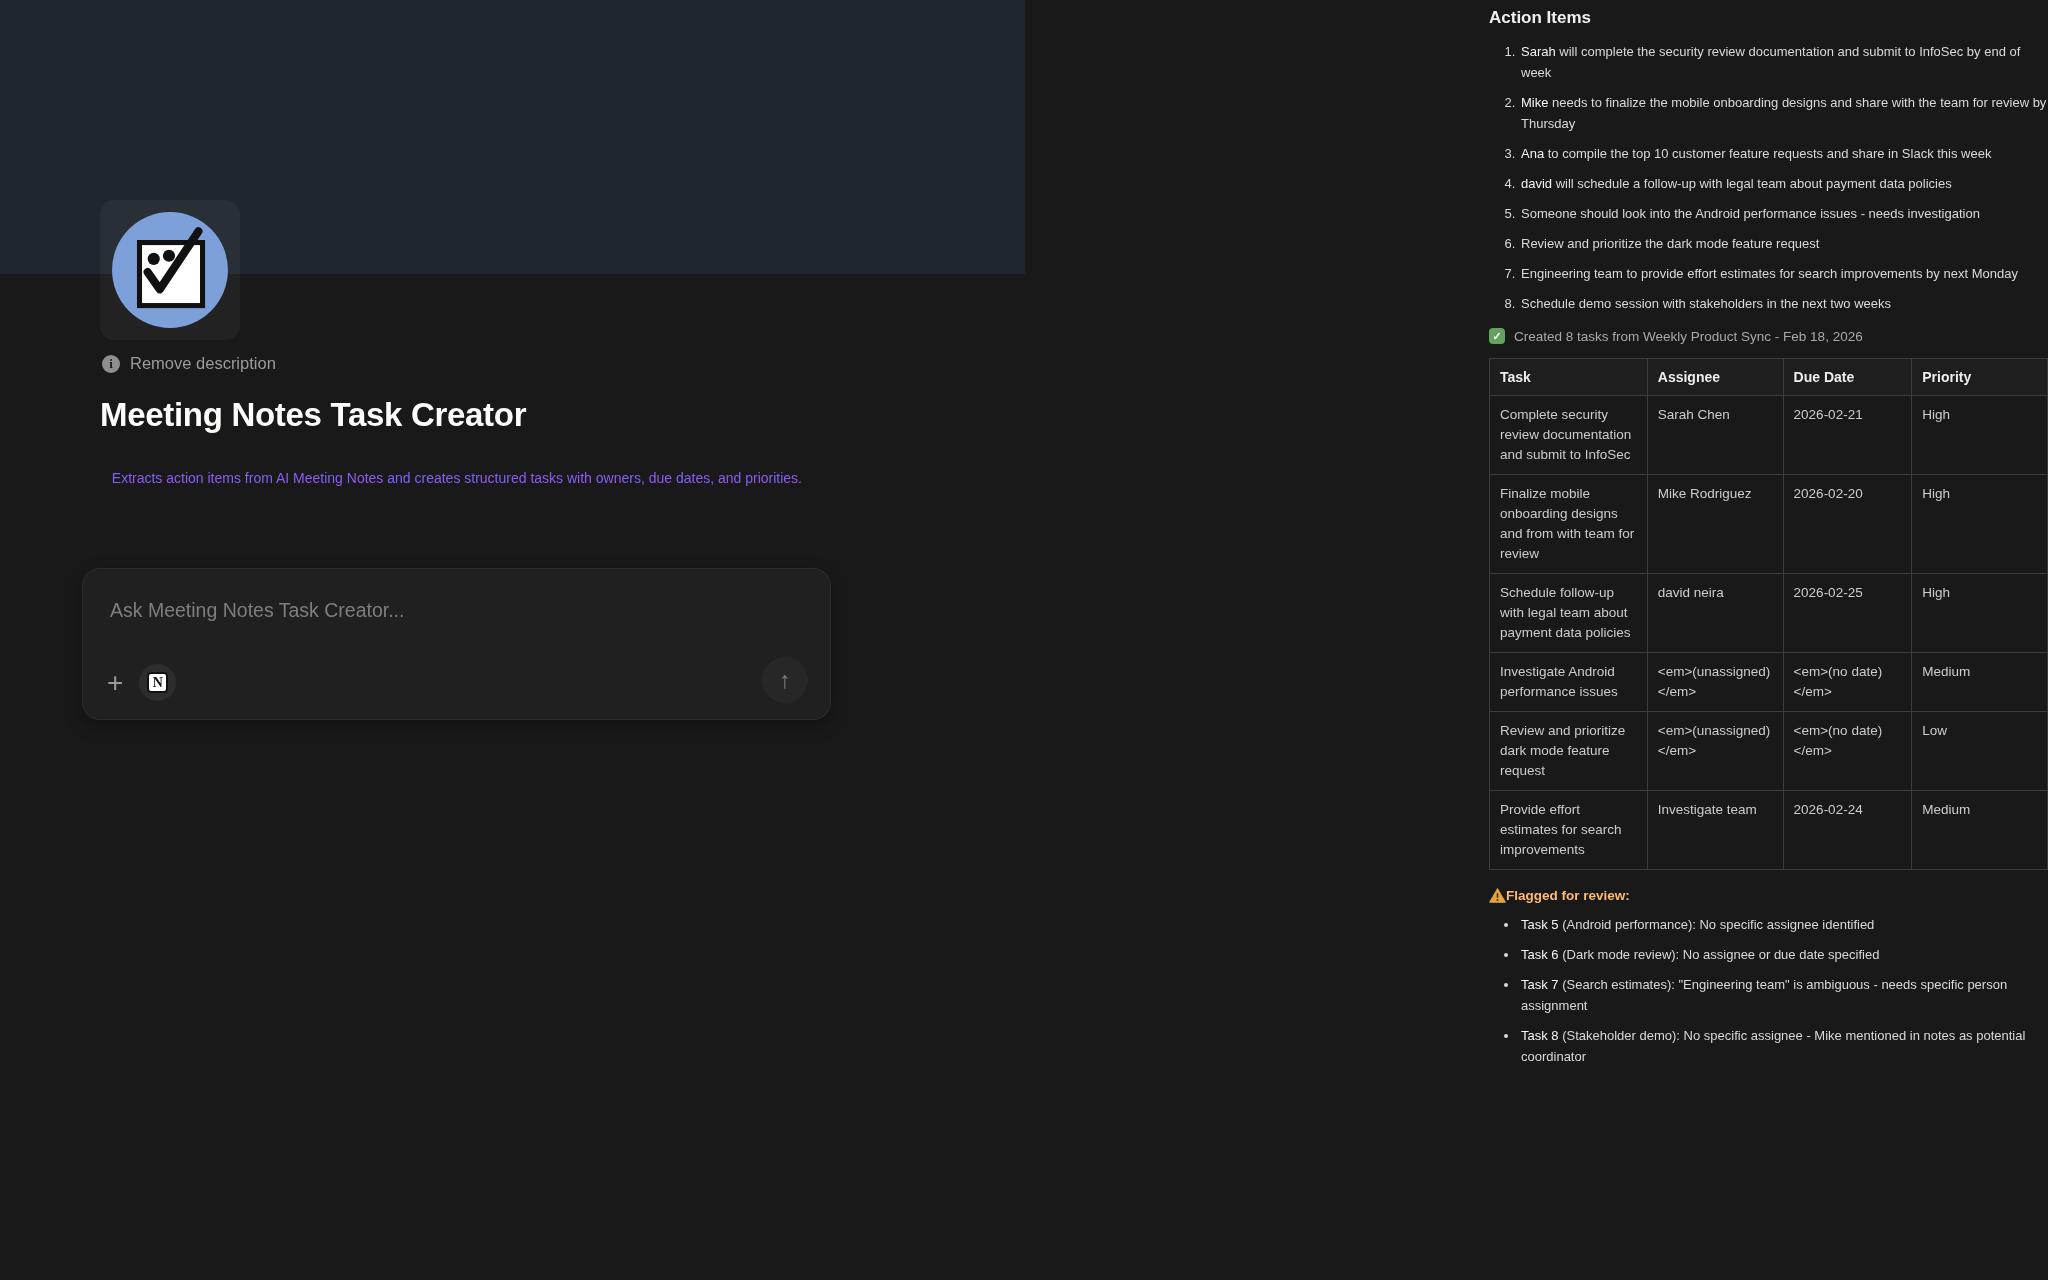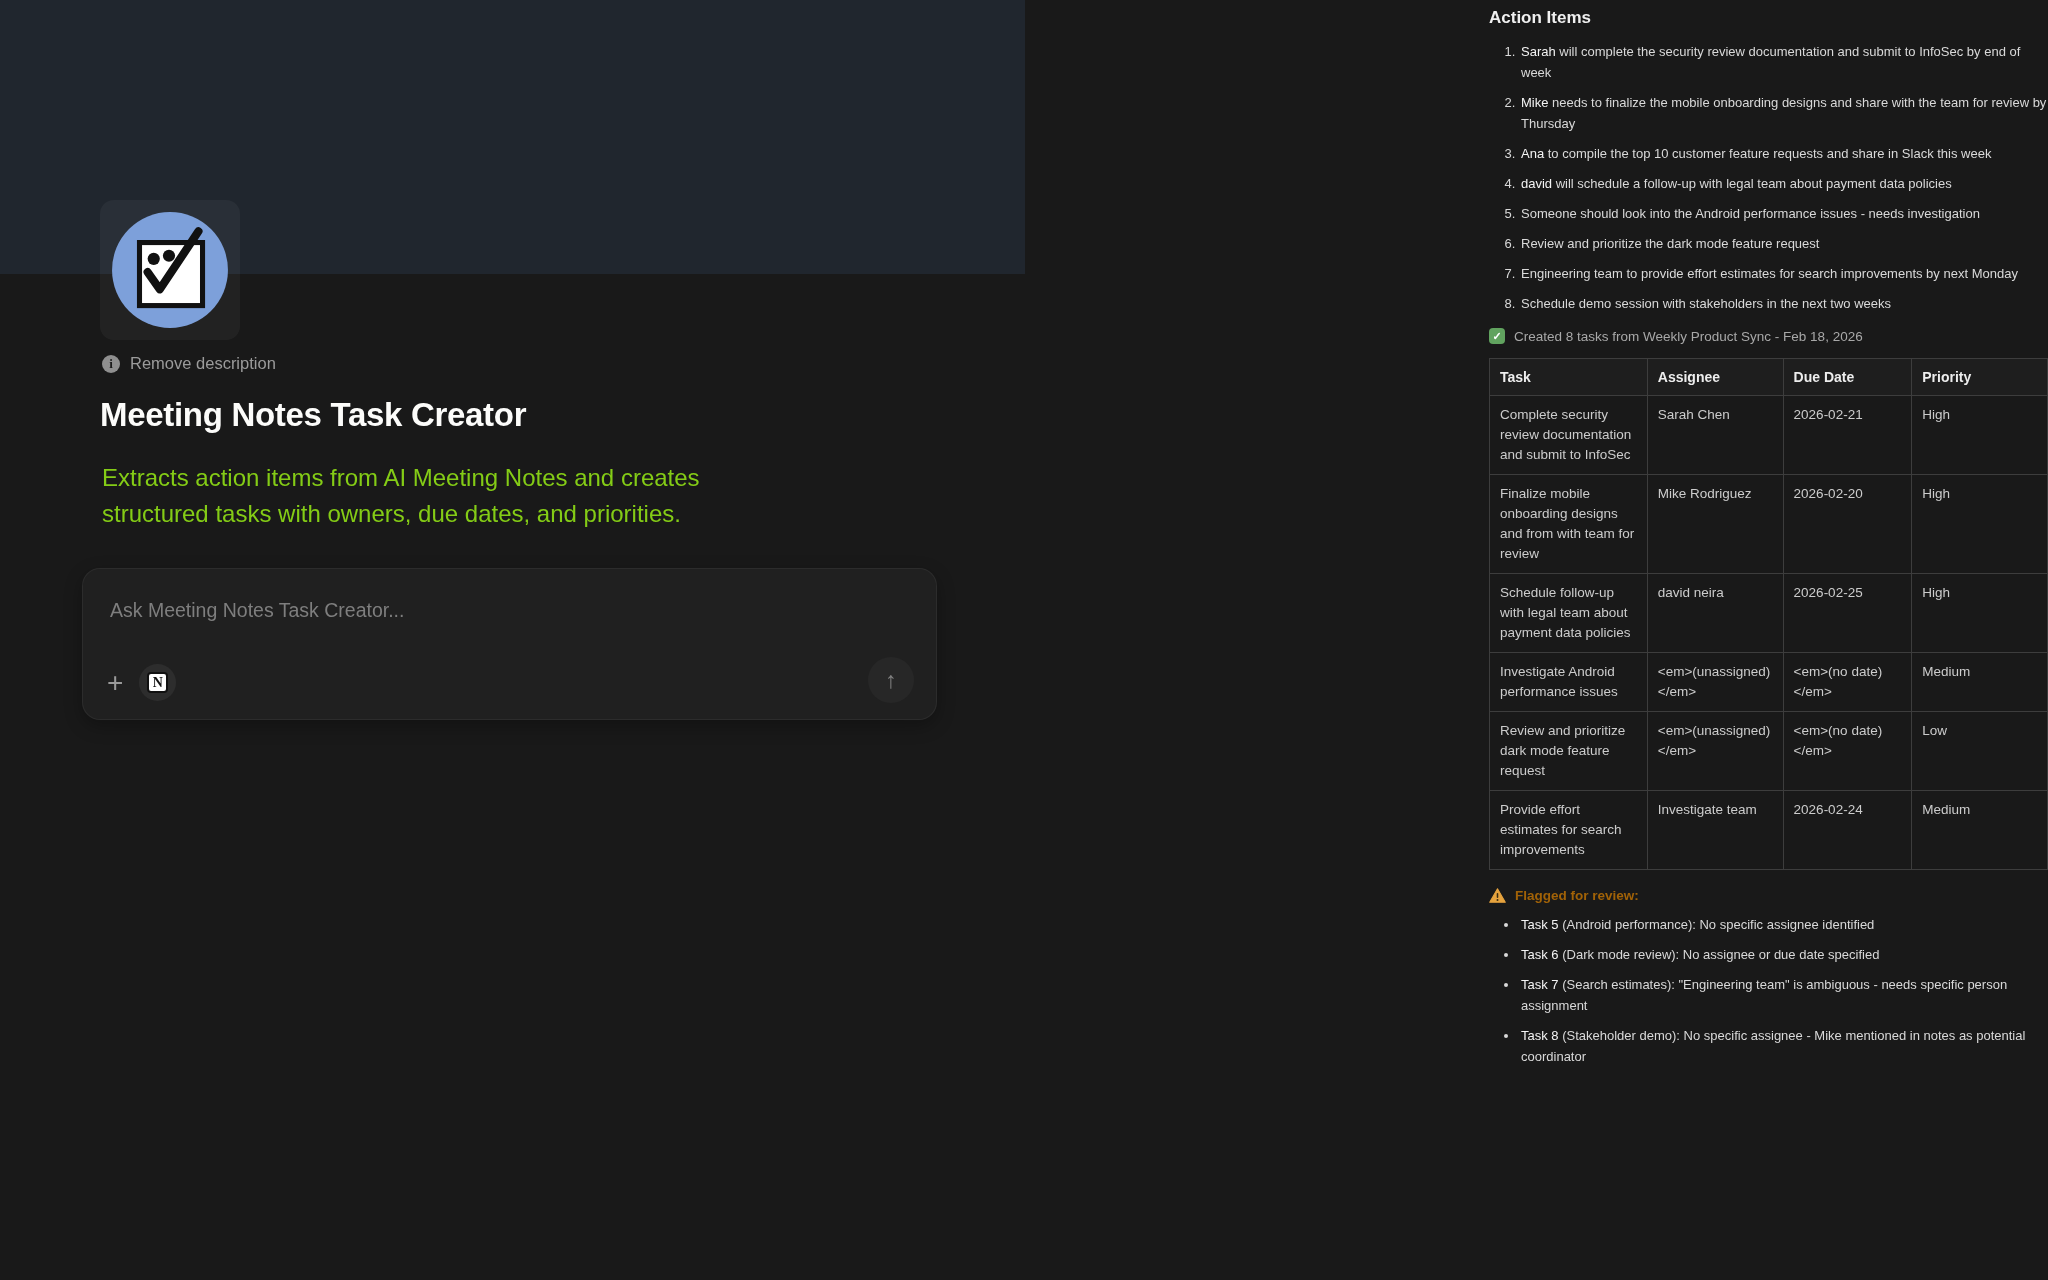--- a/index.html
+++ b/index.html
@@ -29,25 +29,25 @@
     color:#1c1c1c; font-size:13px; font-weight:bold; font-family:"Liberation Serif", serif;
     display:flex; align-items:center; justify-content:center; flex:0 0 auto;
   }
 
   .page-title {
     position:absolute; left:100px; top:396px;
     font-size:33px; font-weight:700; letter-spacing:-0.3px; color:#fcfcfa;
   }
   .page-desc {
     position:absolute; left:102px; top:460px; width:700px;
-    font-size:24px; line-height:36px; color:#84cc16;
+    font-size:14px; line-height:36px; color:#8b5cf6;text-align:right;
   }
 
   .composer {
-    position:absolute; left:82px; top:568px; width:855px; height:152px;
+    position:absolute; left:82px; top:568px; width:749px; height:152px;
     background:#202020; border:1px solid rgba(255,255,255,0.055);
     border-radius:18px; box-shadow:0 6px 18px rgba(0,0,0,0.28);
   }
   .composer-placeholder {
     position:absolute; left:27px; top:30px;
     font-size:19.5px; color:#7e7e7e;
   }
   .composer-actions {
     position:absolute; left:24px; bottom:18px;
     display:flex; align-items:center; gap:16px;
@@ -96,22 +96,22 @@
   table.task-table {
     margin-top:14px; width:100%; border-collapse:collapse;
     font-size:13.5px; line-height:20px; color:#cccccc;
   }
   .task-table th, .task-table td {
     border:1px solid #3d3d3d; text-align:left; vertical-align:top; padding:9px 10px;
   }
   .task-table th { font-size:14px; font-weight:700; color:#ededed; background:#1e1e1e; padding:8px 10px; }
 
   .flagged-row {
-    margin-top:18px; display:flex; align-items:center; gap:9px;
-    font-size:13.5px; font-weight:700; color:#a16207;
+    margin-top:18px; display:flex; align-items:center; 
+    font-size:13.5px; font-weight:700; color:#fdba74;
   }
   .warn-icon { flex:0 0 auto; display:flex; }
   ul.flagged-list {
     margin-top:11px; padding-left:30px; list-style:disc;
     font-size:13px; line-height:21px; color:#d9d9d9;
   }
   ul.flagged-list li { margin-bottom:9px; padding-left:2px; }
 </style>
 </head>
 <body>

